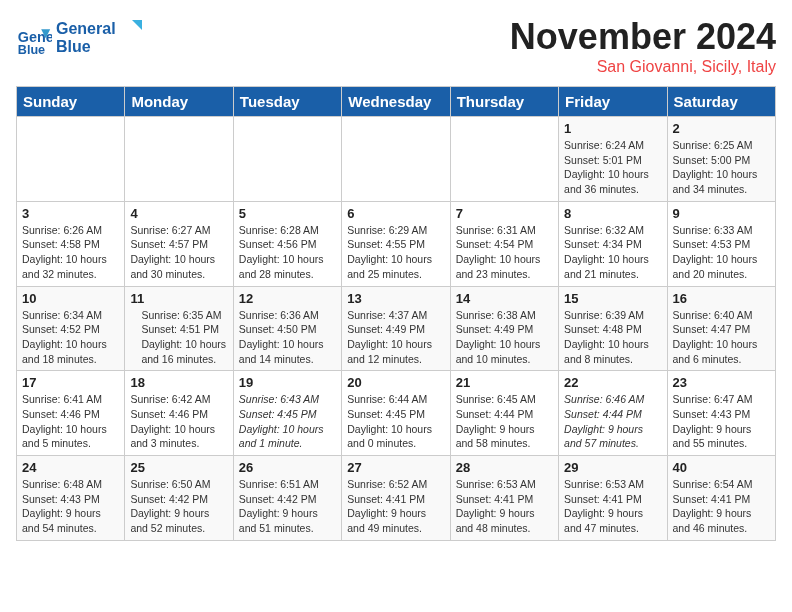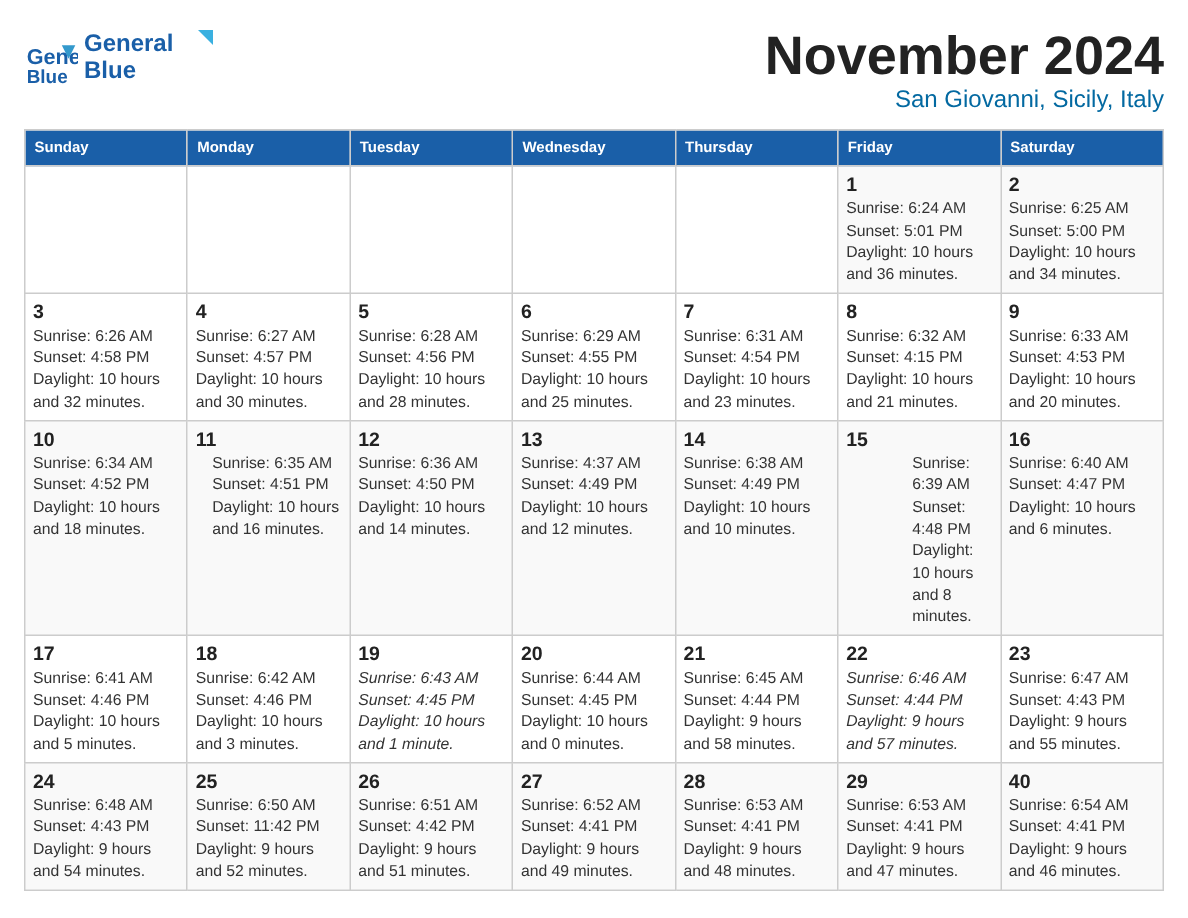--- a/index.html
+++ b/index.html
@@ -28,33 +28,33 @@
     .title-area {
       text-align: right;
     }
     .month-title {
       font-size: 36px;
       font-weight: bold;
       color: #222;
     }
     .location {
       font-size: 16px;
-      color: #0369a1;
+      color: #ef4444;
     }
     .calendar {
       width: 100%;
       border-collapse: collapse;
       font-size: 11px;
     }
     .calendar thead tr th {
       background-color: #1a5fa8;
       color: #fff;
       text-align: left;
       padding: 6px 6px;
-      font-size: 10px;
+      font-size: 15px;
       font-weight: bold;
       border: 1px solid #ccc;
     }
     .calendar tbody tr td {
       vertical-align: top;
       border: 1px solid #ccc;
       padding: 4px 5px;
       min-height: 80px;
       height: 82px;
       width: calc(100% / 7);
@@ -169,21 +169,21 @@
         <td>
           <div class="cell-day">7</div>
           <div class="cell-info" style="white-space: pre-line;">Sunrise: 6:31 AM
 Sunset: 4:54 PM
 Daylight: 10 hours
 and 23 minutes.</div>
         </td>
         <td>
           <div class="cell-day">8</div>
           <div class="cell-info" style="white-space: pre-line;">Sunrise: 6:32 AM
-Sunset: 4:15 PM
+Sunset: 4:34 PM
 Daylight: 10 hours
 and 21 minutes.</div>
         </td>
         <td>
           <div class="cell-day">9</div>
           <div class="cell-info" style="white-space: pre-line;">Sunrise: 6:33 AM
 Sunset: 4:53 PM
 Daylight: 10 hours
 and 20 minutes.</div>
         </td>
@@ -219,21 +219,21 @@
         </td>
         <td>
           <div class="cell-day">14</div>
           <div class="cell-info" style="white-space: pre-line;">Sunrise: 6:38 AM
 Sunset: 4:49 PM
 Daylight: 10 hours
 and 10 minutes.</div>
         </td>
         <td>
           <div class="cell-day">15</div>
-          <div class="cell-info" style="white-space: pre-line; margin-left: 44px;">Sunrise: 6:39 AM
+          <div class="cell-info" style="white-space: pre-line;">Sunrise: 6:39 AM
 Sunset: 4:48 PM
 Daylight: 10 hours
 and 8 minutes.</div>
         </td>
         <td>
           <div class="cell-day">16</div>
           <div class="cell-info" style="white-space: pre-line;">Sunrise: 6:40 AM
 Sunset: 4:47 PM
 Daylight: 10 hours
 and 6 minutes.</div>
@@ -294,21 +294,21 @@
         <td>
           <div class="cell-day">24</div>
           <div class="cell-info" style="white-space: pre-line;">Sunrise: 6:48 AM
 Sunset: 4:43 PM
 Daylight: 9 hours
 and 54 minutes.</div>
         </td>
         <td>
           <div class="cell-day">25</div>
           <div class="cell-info" style="white-space: pre-line;">Sunrise: 6:50 AM
-Sunset: 11:42 PM
+Sunset: 4:42 PM
 Daylight: 9 hours
 and 52 minutes.</div>
         </td>
         <td>
           <div class="cell-day">26</div>
           <div class="cell-info" style="white-space: pre-line;">Sunrise: 6:51 AM
 Sunset: 4:42 PM
 Daylight: 9 hours
 and 51 minutes.</div>
         </td>

